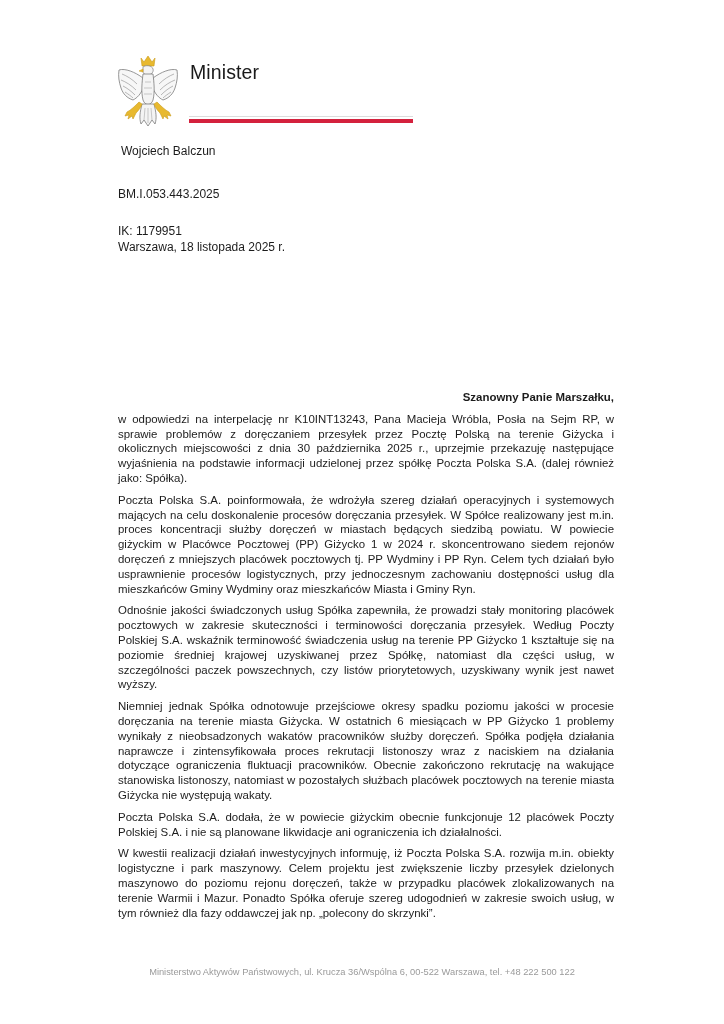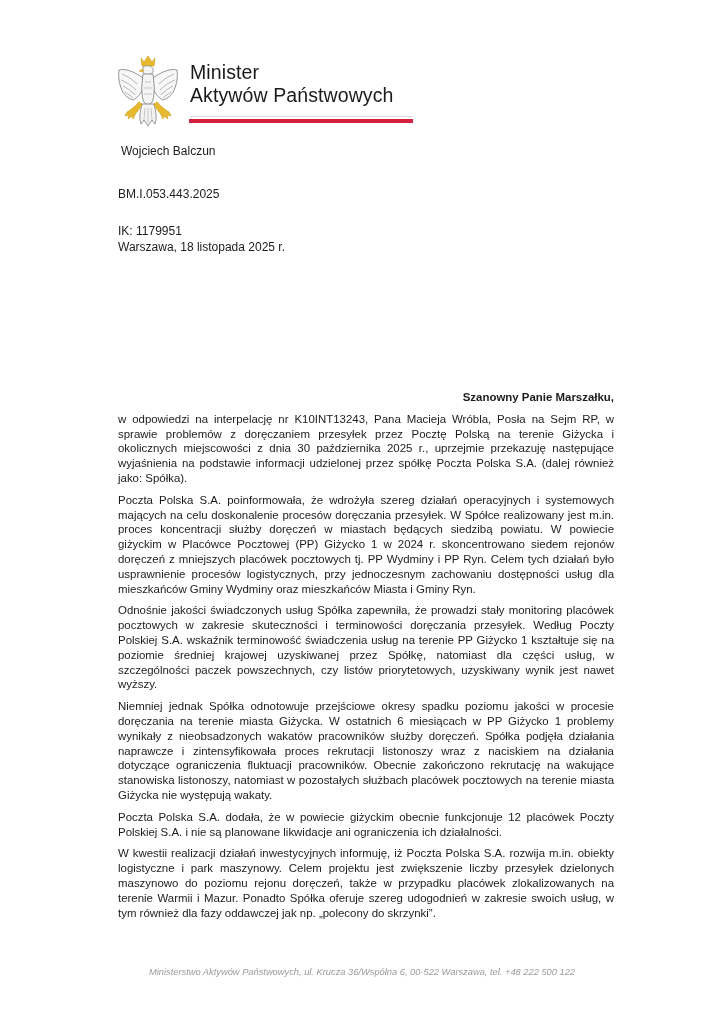--- a/index.html
+++ b/index.html
@@ -98,21 +98,20 @@
     }
     .footer {
       position: absolute;
       left: 0;
       top: 966px;
       width: 724px;
       text-align: center;
       font-size: 9.3px;
       line-height: 12.5px;
       color: #9a9a9a;
-      font-style: italic;
     }
   </style>
 </head>
 <body>
 
 <div class="page">
 
   <div class="header">
     <svg class="eagle" viewBox="0 0 66 78">
 
@@ -131,21 +130,20 @@
       <path d="M30 30 L36 30 M29 36 L37 36 M29 42 L37 42" stroke="#a8a8a8" stroke-width="0.6"></path>
 
       <path d="M27 52 C25 60 24 66 26 72 L29 68 L33 74 L37 68 L40 72 C42 66 41 60 39 52 Z" fill="#f4f4f4" stroke="#7c7c7c" stroke-width="0.8"></path>
       <path d="M30 56 L29 68 M33 56 L33 71 M36 56 L37 68" stroke="#a8a8a8" stroke-width="0.6"></path>
 
       <path d="M24 50 C20 54 16 58 12 60 L10 64 L14 63 L13 67 L17 64 L18 67 L21 61 C24 58 26 55 27 52 Z" fill="#e8b92f" stroke="#c99a1a" stroke-width="0.6"></path>
       <path d="M42 50 C46 54 50 58 54 60 L56 64 L52 63 L53 67 L49 64 L48 67 L45 61 C42 58 40 55 39 52 Z" fill="#e8b92f" stroke="#c99a1a" stroke-width="0.6"></path>
     </svg>
     <div class="logo-text">
       <div>Minister</div>
-      <div>Aktywów Państwowych</div>
     </div>
     <div class="logo-line-light"></div>
     <div class="logo-line-red"></div>
   </div>
 
   <div class="text-block signer">Wojciech Balczun</div>
   <div class="text-block ref1">BM.I.053.443.2025</div>
   <div class="text-block ref2">
     <div>IK: 1179951</div>
     <div>Warszawa, 18 listopada 2025 r.</div>

